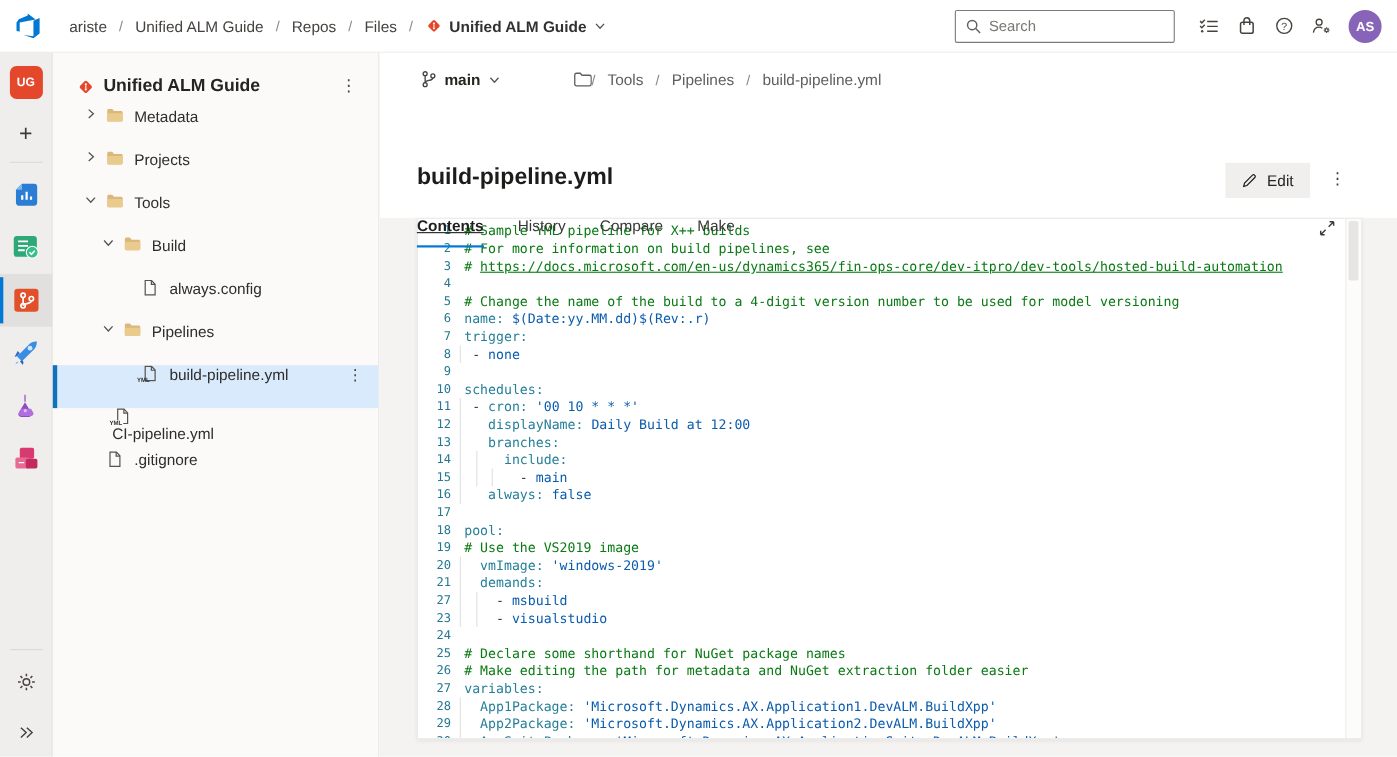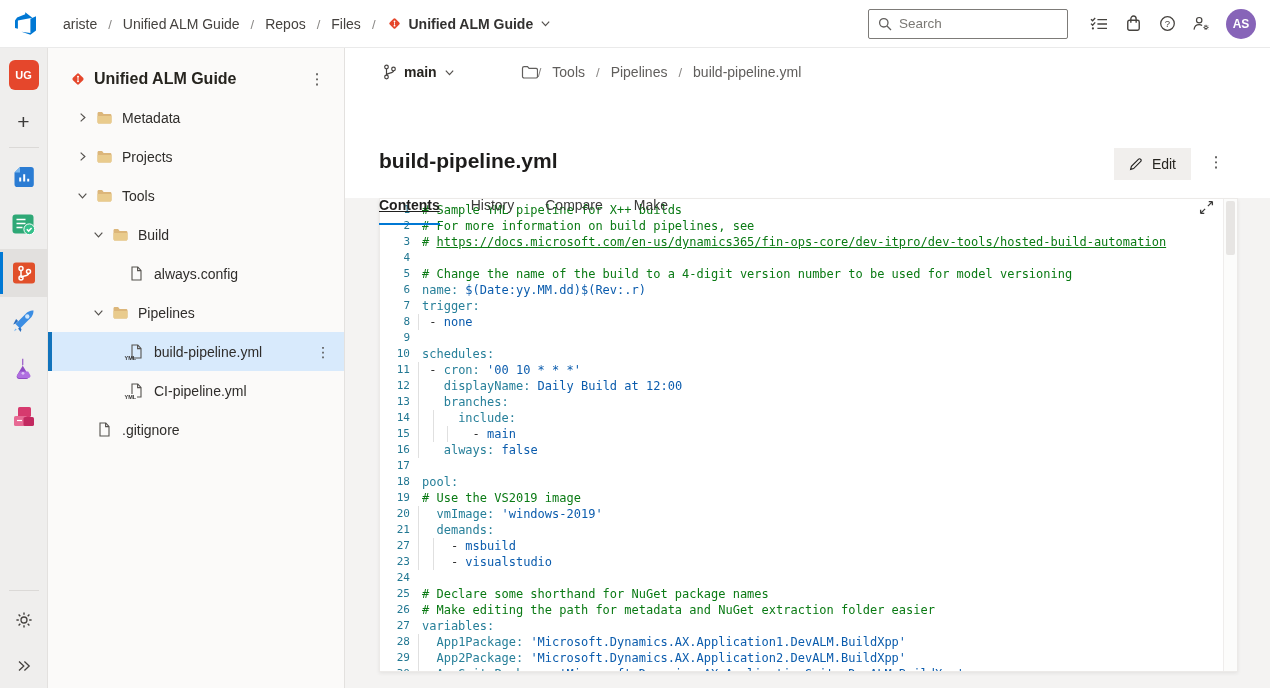--- a/index.html
+++ b/index.html
@@ -7,21 +7,21 @@
     font-family:"Liberation Sans", sans-serif; color:#201f1e; }
   :root{
     --accent:#0078d4; --comment:#0a7a14; --key:#267f99; --value:#0b5cad;
     --lineno:#237893; --selbg:#d8eafc; --avatar:#8764b8; --projav:#e5472c;
   }
   svg{display:block}
   
   .topbar{height:48px; display:flex; align-items:center; padding:0 14px 0 12px;
     border-bottom:1px solid #eaeaea; background:#fff;}
   .logo{width:26px; height:26px; display:flex; align-items:center; justify-content:center; margin-right:14px; cursor:pointer;}
-  .tb-crumbs{display:flex; align-items:flex-end;}
+  .tb-crumbs{display:flex; align-items:flex-start;}
   .crumb{font-size:14px; color:#45423f; padding:0 11px; cursor:pointer; white-space:nowrap;}
   .sep{font-size:13px; color:#8a8886;}
   .repo-crumb{display:flex; align-items:center; gap:7px; padding:0 11px; cursor:pointer;}
   .repo-crumb .crumb{padding:0; font-weight:600; color:#323130;}
   .searchbox{margin-left:auto; width:200px; height:30px; border:1px solid #7d7b78; border-radius:2px;
     display:flex; align-items:center; gap:7px; padding:0 9px; background:#fff;}
   .searchbox input{border:0; outline:0; width:100%; font-size:13.5px; font-family:"Liberation Sans",sans-serif; color:#323130;}
   .searchbox input::placeholder{color:#7a7874;}
   .tb-btn{width:34px; height:34px; display:flex; align-items:center; justify-content:center; cursor:pointer; border-radius:3px;}
   .tb-icons{display:flex; align-items:center; margin-left:14px; gap:0px;}
@@ -37,21 +37,21 @@
     display:flex; align-items:center; justify-content:center;}
   .rail-hr{width:30px; border-top:1px solid #dbd9d7; margin:5px 0;}
   .rail-bottom{margin-top:auto; display:flex; flex-direction:column; align-items:center; width:100%;}
   .plus{font-size:21px; color:#3b3a39; font-weight:400;}
   
   .tree-panel{width:297px; background:#fbfaf9; border-right:1px solid #e3e1df; flex:none; position:relative;}
   .tree-header{display:flex; align-items:center; gap:8px; padding:20px 14px 0 22px;}
   .tree-title{font-size:16px; font-weight:600; color:#26241f;}
   .kebab{margin-left:auto; color:#484644; font-size:15px; letter-spacing:0; cursor:pointer; width:26px; text-align:center; line-height:22px; border-radius:3px;}
   .tree{position:absolute; top:50px; left:0; right:0;}
-  .tree-row{height:39px; display:flex; align-items:center; position:relative; cursor:pointer; font-size:14px;}
+  .tree-row{height:39px; display:flex; align-items:flex-start; position:relative; cursor:pointer; font-size:14px;}
   .tree-row.selected{background:var(--selbg);}
   .tree-row.selected::before{content:""; position:absolute; left:0; top:0; bottom:0; width:4px; background:#1173bc;}
   .chev-slot{width:25px; flex:none; display:flex; justify-content:center;}
   .row-icon{width:19px; flex:none; margin-right:8px; display:flex; justify-content:center; position:relative;}
   .yml-badge{position:absolute; left:-3px; bottom:-2px; font-size:5.5px; font-weight:700; color:#323130; background:#fbfaf9; padding:0 .5px;}
   .tree-row.selected .yml-badge{background:transparent;}
   .row-label{color:#2f2d2b;}
   .row-more{margin-left:auto; margin-right:14px; color:#484644; display:none;}
   .tree-row.selected .row-more{display:block;}
   
@@ -337,21 +337,21 @@
           <span class="row-icon">
             <svg width="13" height="15" viewBox="0 0 13 15">
               <path d="M2 1h5.8L11 4.4V14H2z" fill="none" stroke="#55524f" stroke-width="1.1"></path>
               <path d="M7.6 1v3.6H11" fill="none" stroke="#55524f" stroke-width="1.1"></path>
             </svg>
             <span class="yml-badge">YML</span>
           </span>
           <span class="row-label">build-pipeline.yml</span>
           <span class="row-more">⋮</span>
         </div>
-        <div class="tree-row" style="padding-left: 54px;">
+        <div class="tree-row" style="padding-left: 54px; flex-direction: column;">
           <span class="chev-slot"></span>
           <span class="row-icon">
             <svg width="13" height="15" viewBox="0 0 13 15">
               <path d="M2 1h5.8L11 4.4V14H2z" fill="none" stroke="#55524f" stroke-width="1.1"></path>
               <path d="M7.6 1v3.6H11" fill="none" stroke="#55524f" stroke-width="1.1"></path>
             </svg>
             <span class="yml-badge">YML</span>
           </span>
           <span class="row-label">CI-pipeline.yml</span>
         </div>

